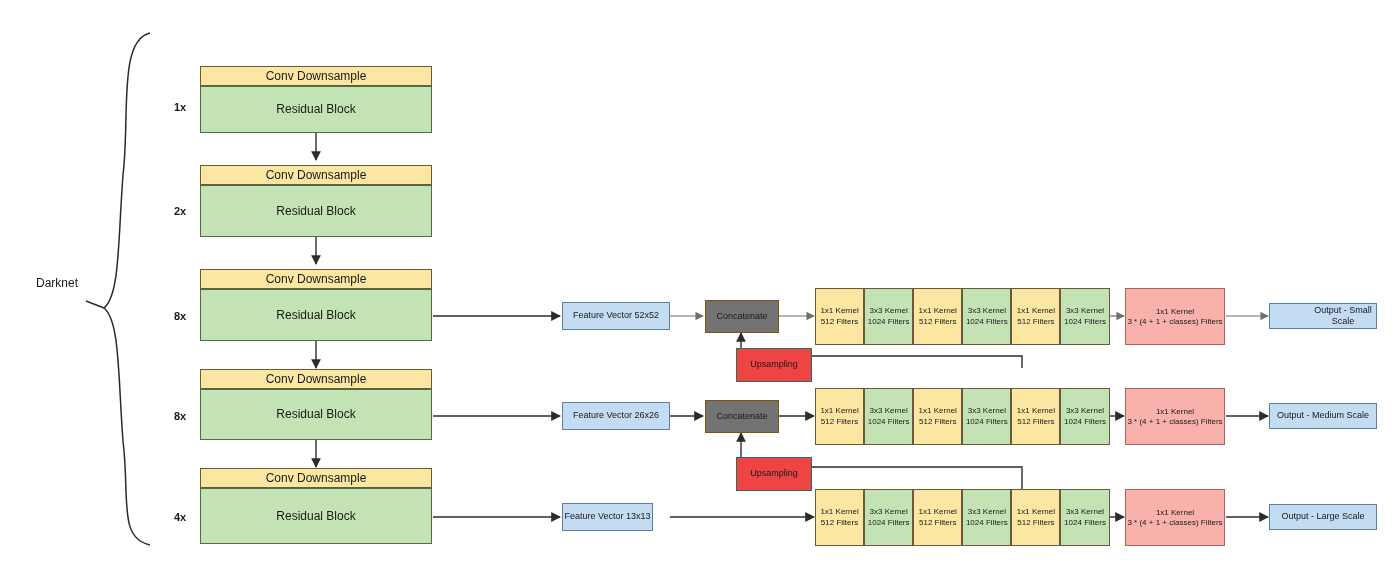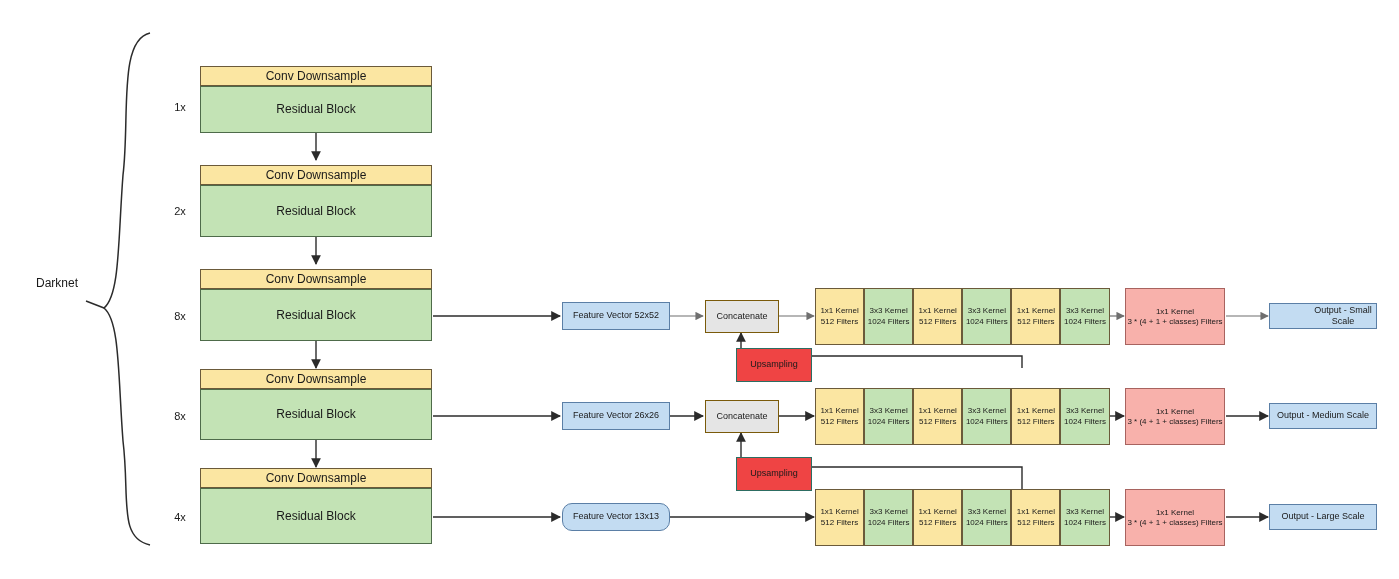--- a/index.html
+++ b/index.html
@@ -5,29 +5,29 @@
   html,body{margin:0;padding:0;background:#ffffff;}
   body{width:1399px;height:579px;position:relative;overflow:hidden;
        font-family:"Liberation Sans","DejaVu Sans",sans-serif;color:#1a1a1a;}
   #stage{position:absolute;left:0;top:0;width:1399px;height:579px;}
 
   .box{position:absolute;box-sizing:border-box;display:flex;align-items:center;
        justify-content:center;text-align:center;line-height:1.25;}
   .yellow{background:#fbe6a2;border:1px solid #6b5a3a;}
   .green {background:#c3e3b5;border:1px solid #4e6b4a;}
   .blue  {background:#c3dcf2;border:1px solid #5b7fa6;}
-  .orange{background:#e5e5e5;border:1px solid #7a5a0a;}
+  .orange{background:#737373;border:1px solid #7a5a0a;}
   .teal  {background:#ef4444;border:1px solid #2d6d62;margin-left:31px;}
   .pink  {background:#f8b1ab;border:1px solid #a8635f;}
 
   .t12{font-size:12px;}
   .t11{font-size:11px;}
   .t9 {font-size:9px;}
   .t8 {font-size:8px;}
-  .bold{font-weight:normal;}
+  .bold{font-weight:bold;}
 
   .lbl{position:absolute;display:flex;align-items:center;justify-content:center;}
 
   .kgroup{position:absolute;display:flex;box-sizing:border-box;}
   .kcell{box-sizing:border-box;display:flex;flex-direction:column;
          align-items:center;justify-content:center;font-size:8px;line-height:1.35;
          border-left:1px solid #6b5a3a;border-right:1px solid #6b5a3a;}
   .kcell.y{background:#fbe6a2;}
   .kcell.g{background:#c3e3b5;}
 
@@ -179,21 +179,21 @@
     </div>
   </div>
 
   <div class="box pink" style="left:1125px;top:388px;width:100px;height:57px;flex-direction:column;">
     <span class="t8">1x1 Kernel</span>
     <span class="t8">3 * (4 + 1 + classes) Filters</span>
   </div>
 
   <div class="box blue t9" style="left:1269px;top:403px;width:108px;height:26px;">Output - Medium Scale</div>
 
-  <div class="box blue t9" style="left:562px;top:503px;width:108px;height:28px;border-radius:10px;">Feature Vector 13x13</div>
+  <div class="box blue t9" style="left:562px;top:503px;width:91px;height:28px;">Feature Vector 13x13</div>
 
   <div class="kgroup" style="left:815px;top:489px;width:295px;height:57px;border-top:1px solid #6b5a3a;border-bottom:1px solid #6b5a3a;">
     <div class="kcell y" style="width:49.1px;">
       <span>1x1 Kernel</span>
       <span>512 Filters</span>
     </div>
     <div class="kcell g" style="width:49.1px;">
       <span>3x3 Kernel</span>
       <span>1024 Filters</span>
     </div>

